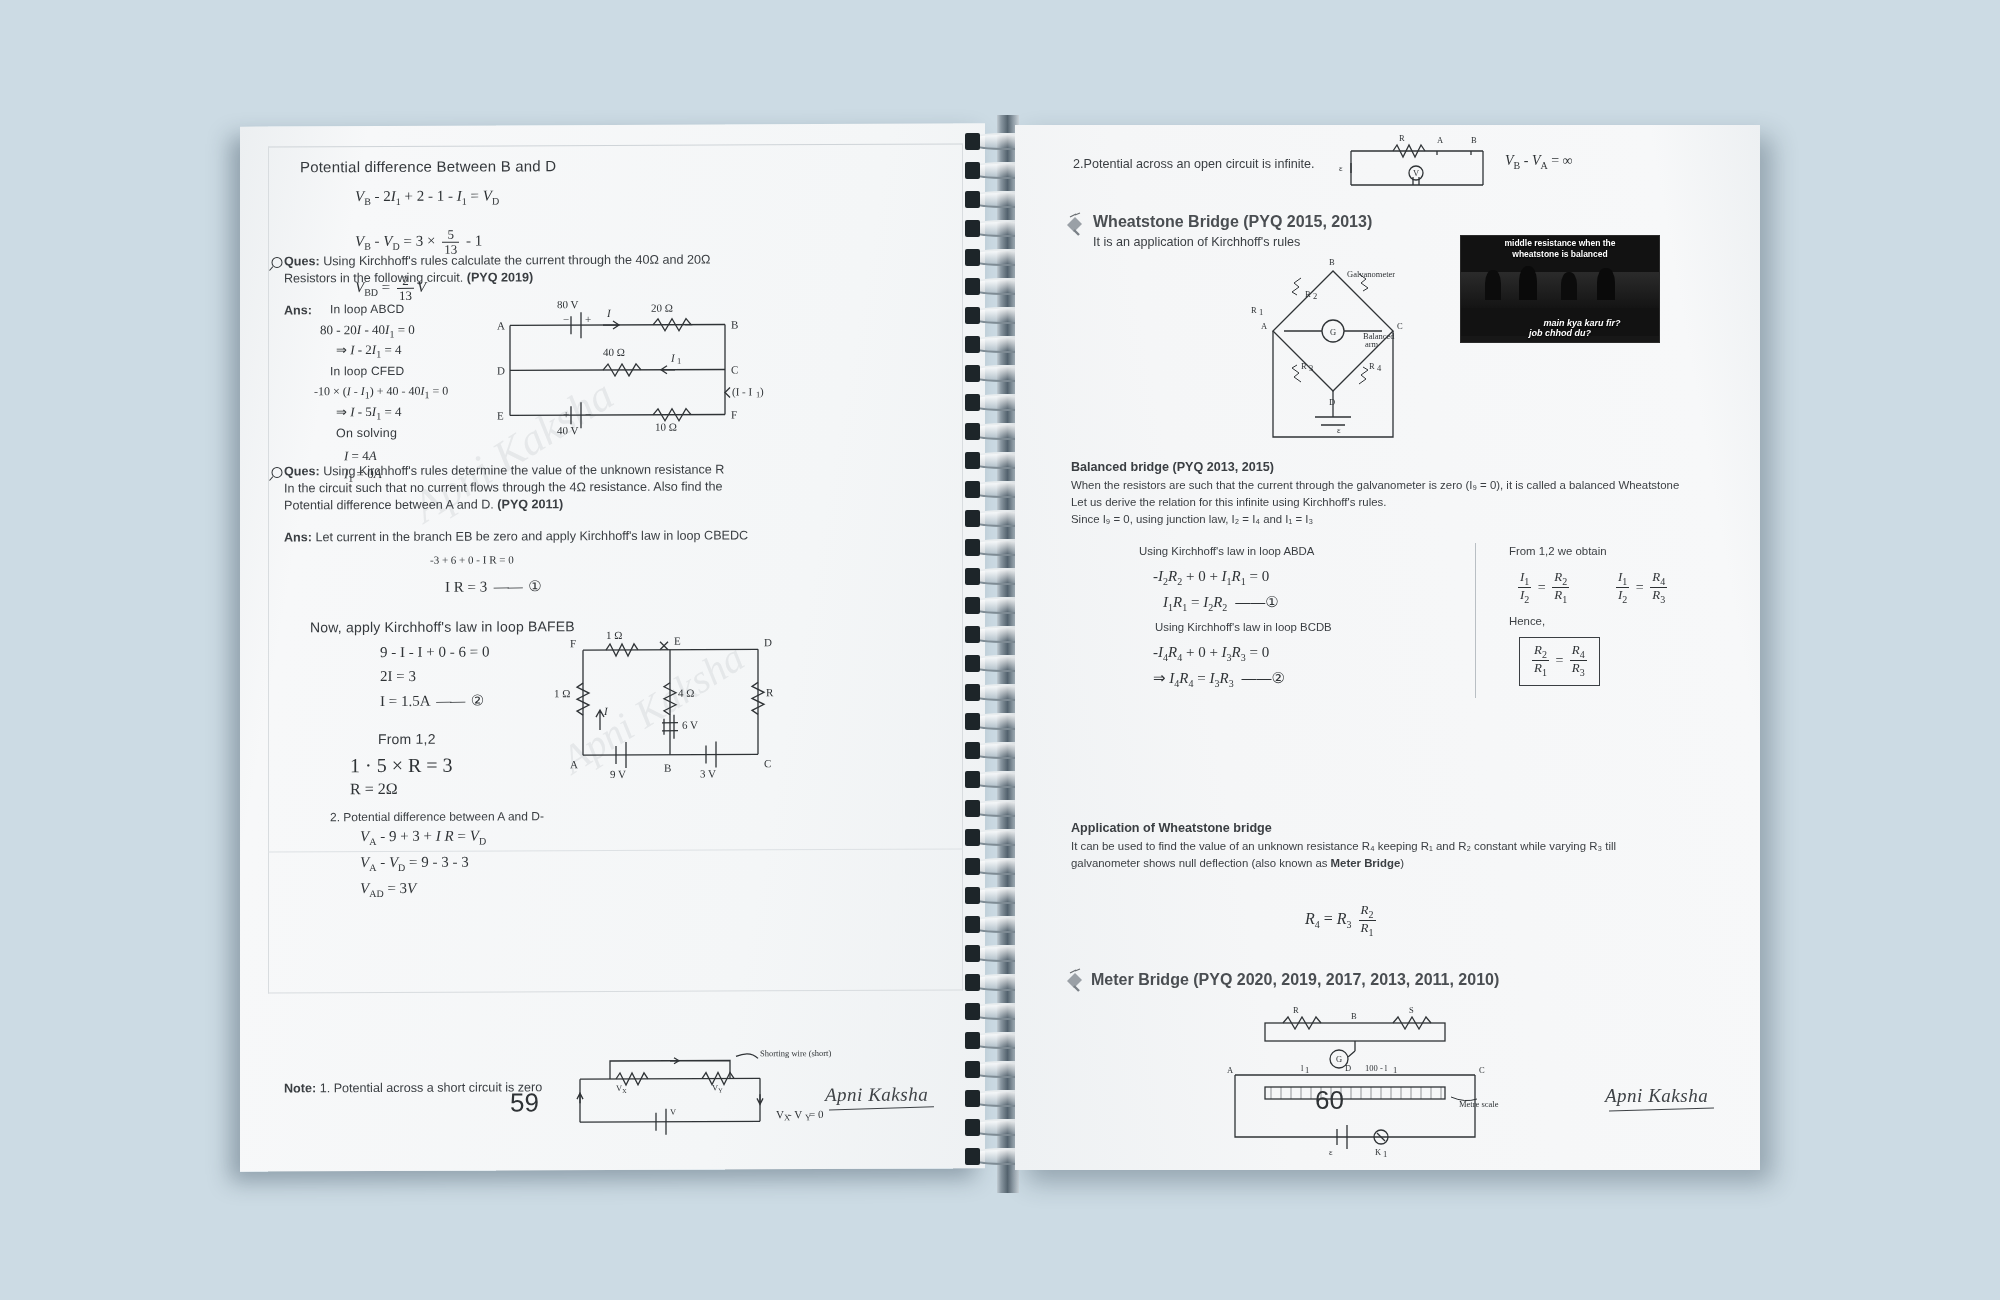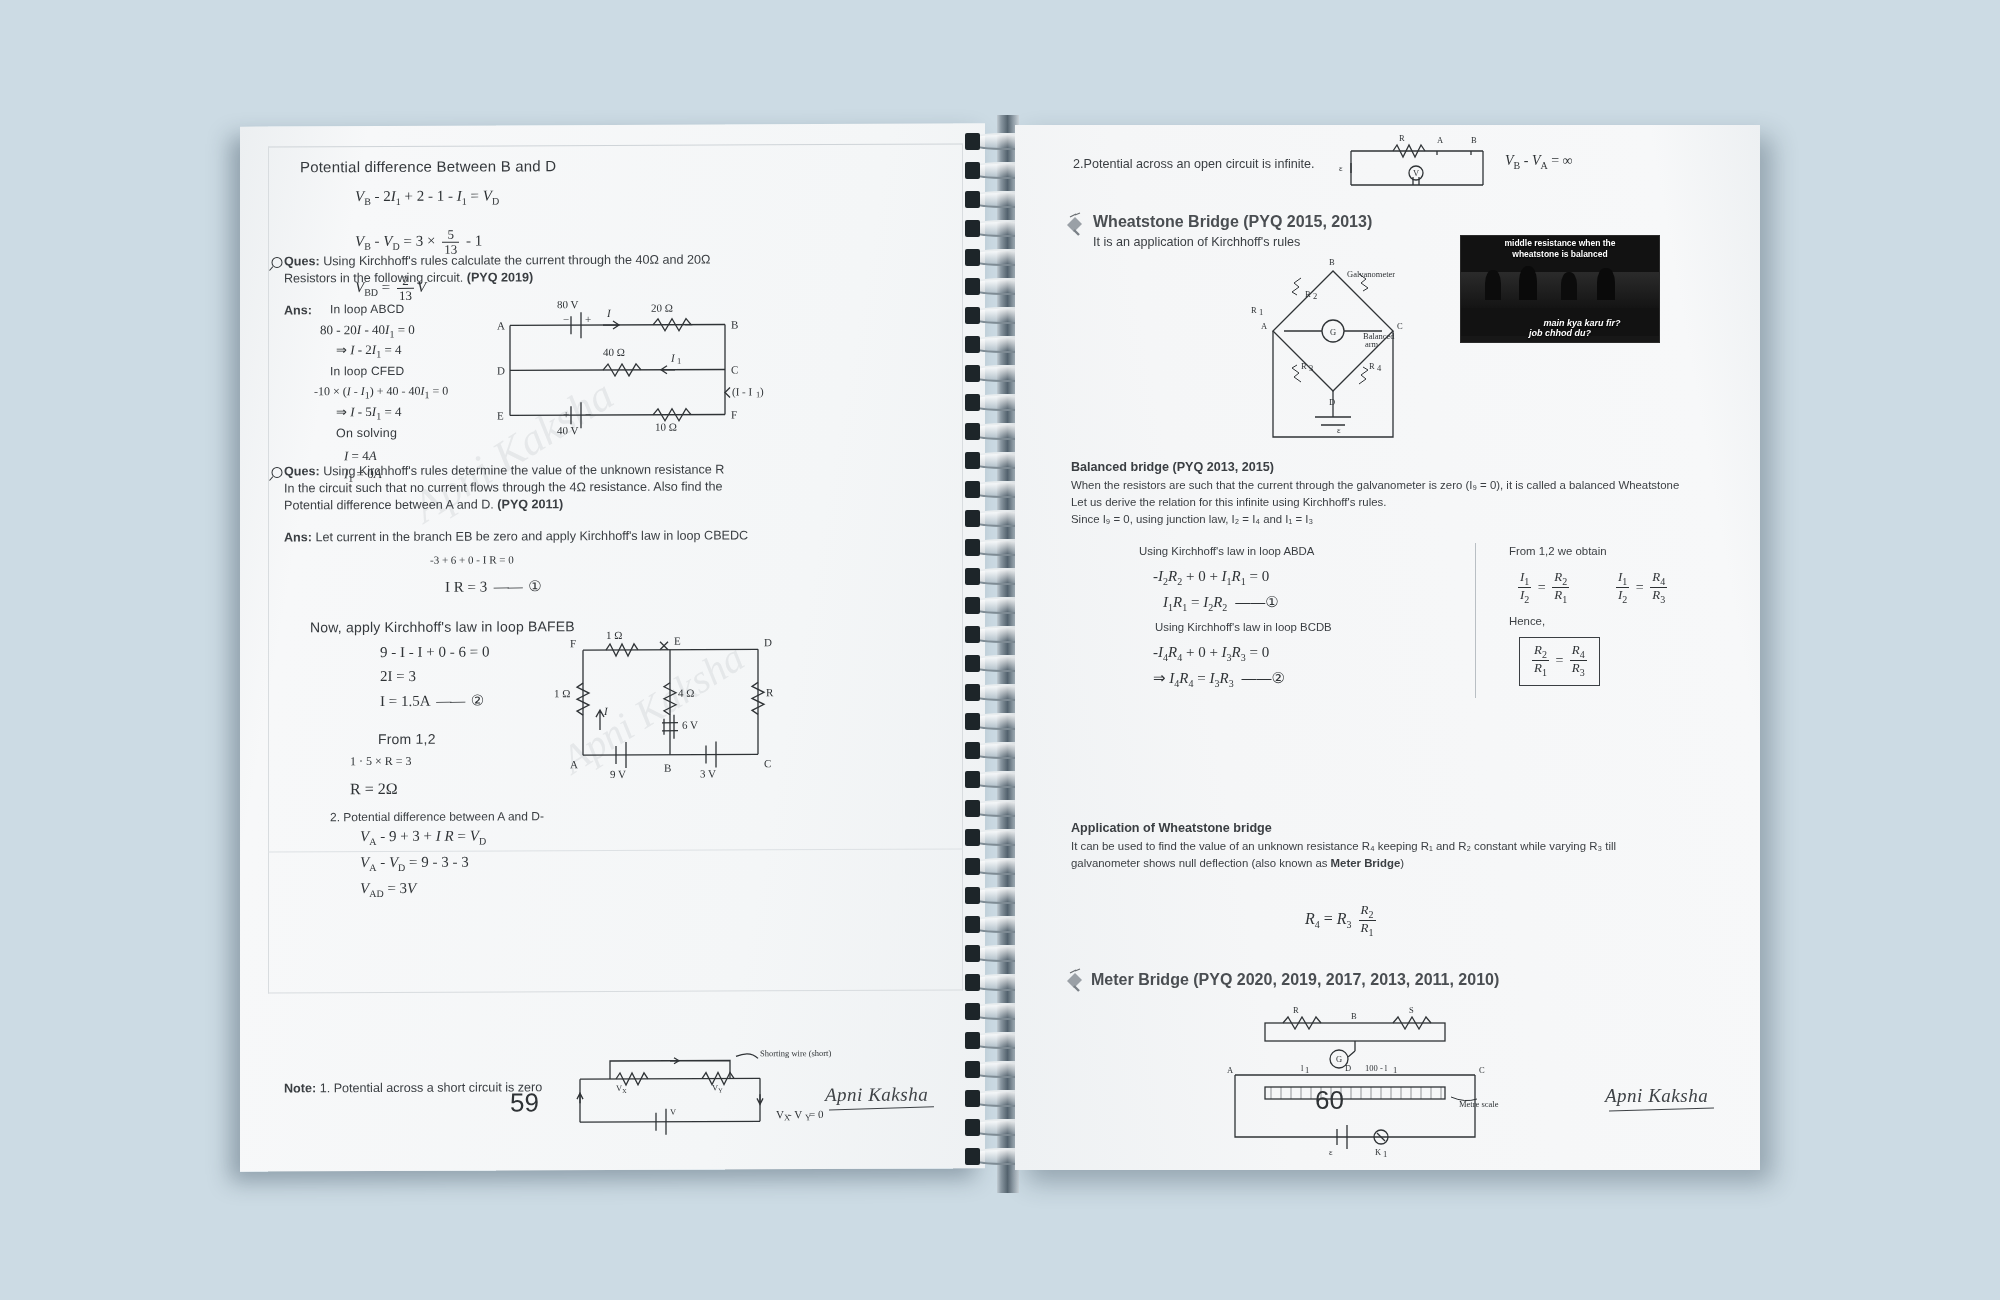--- a/index.html
+++ b/index.html
@@ -253,21 +253,21 @@
       <div class="t hand" style="left:70px; top:493px; font-size:14px;">Now, apply Kirchhoff's law in loop BAFEB</div>
       <div class="t serif" style="left:140px; top:518px; font-size:15px;">9 - I - I + 0 - 6 = 0</div>
       <div class="t serif" style="left:140px; top:542px; font-size:15px;">2I = 3</div>
       <div class="t serif" style="left:140px; top:566px; font-size:15px;">
         <span>I = 1.5A</span>
         <span style="letter-spacing:-1px;">&nbsp;——&nbsp;</span>
         <span>②</span>
       </div>
 
       <div class="t hand" style="left:110px; top:605px; font-size:14px;margin-left:28px;">From 1,2</div>
-      <div class="t serif" style="left:110px; top:628px; font-size:12px;">1 · 5 × R = 3</div>
+      <div class="t serif" style="left:110px; top:628px; font-size:20px;">1 · 5 × R = 3</div>
       <div class="t serif" style="left:110px; top:654px; font-size:16px;">R = 2Ω</div>
 
       <div class="t bd" style="left:90px; top:684px; font-size:12px;">2. Potential difference between A and D-</div>
       <div class="t serif" style="left:120px; top:702px; font-size:15px;"><i>V</i><span class="sub">A</span> - 9 + 3 + <i>I R</i> = <i>V</i><span class="sub">D</span></div>
       <div class="t serif" style="left:120px; top:728px; font-size:15px;"><i>V</i><span class="sub">A</span> - <i>V</i><span class="sub">D</span> = 9 - 3 - 3</div>
       <div class="t serif" style="left:120px; top:754px; font-size:15px;"><i>V</i><span class="sub">AD</span> = 3<i>V</i></div>
 
       <div class="circ" style="left:318px; top:500px;">
         <svg width="230" height="160" viewBox="0 0 230 160">
           <path class="ln" d="M25 25 H200"></path>

